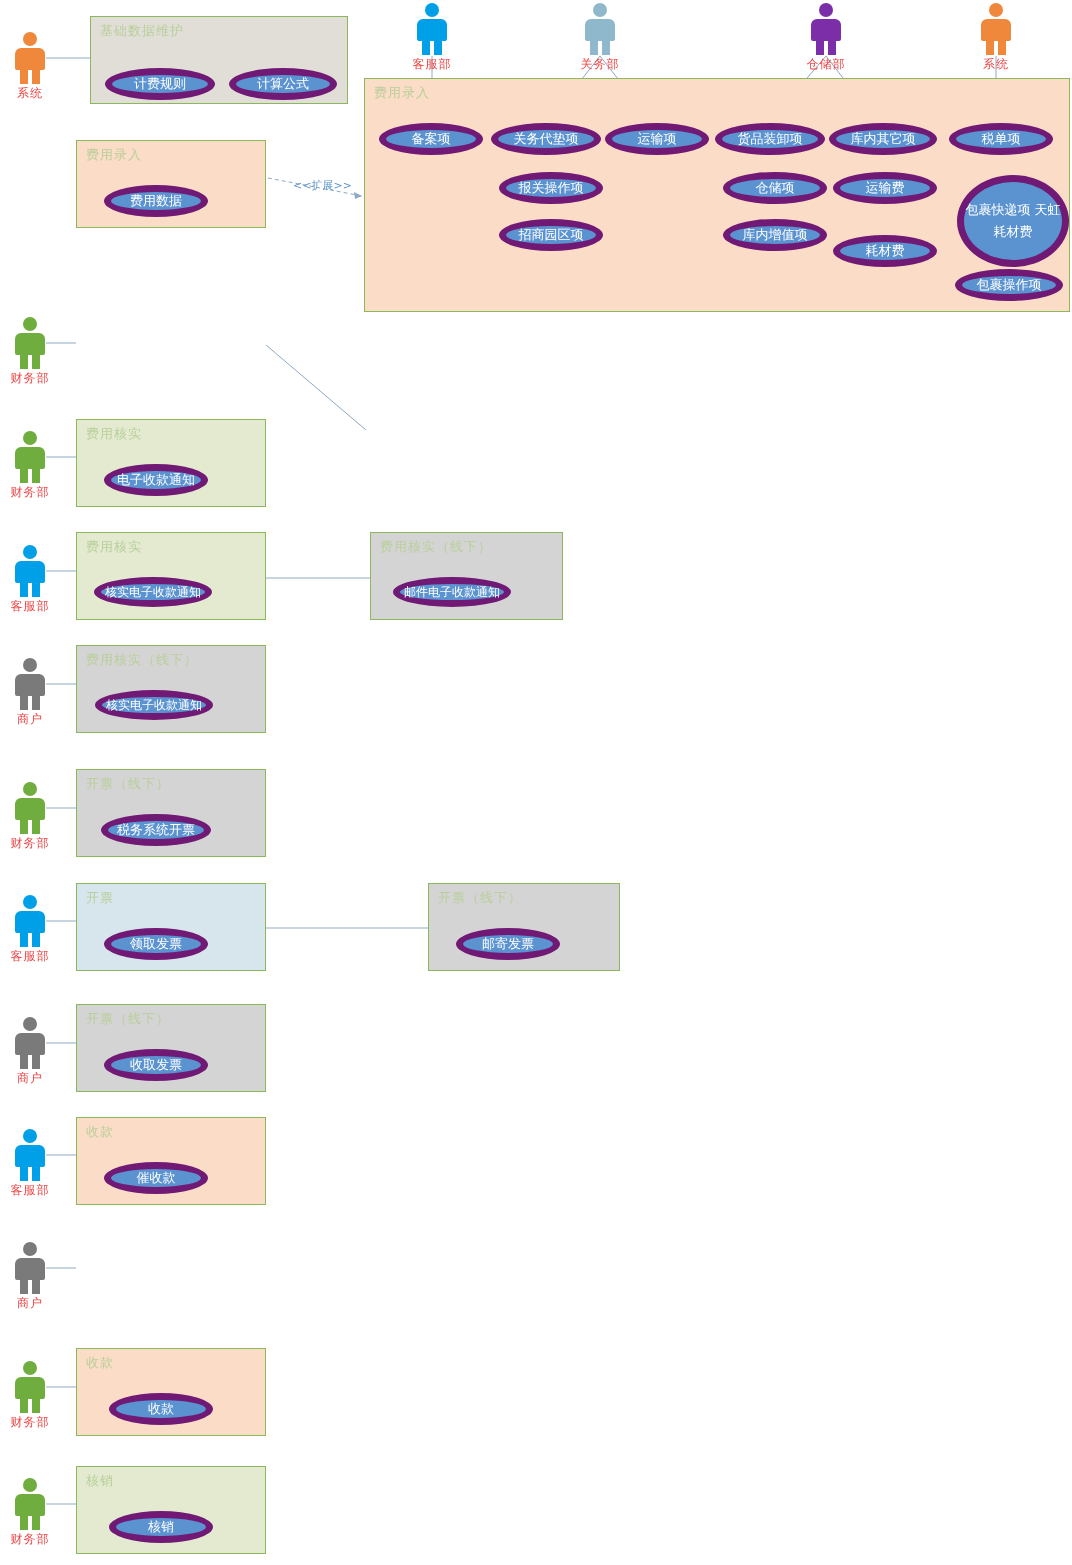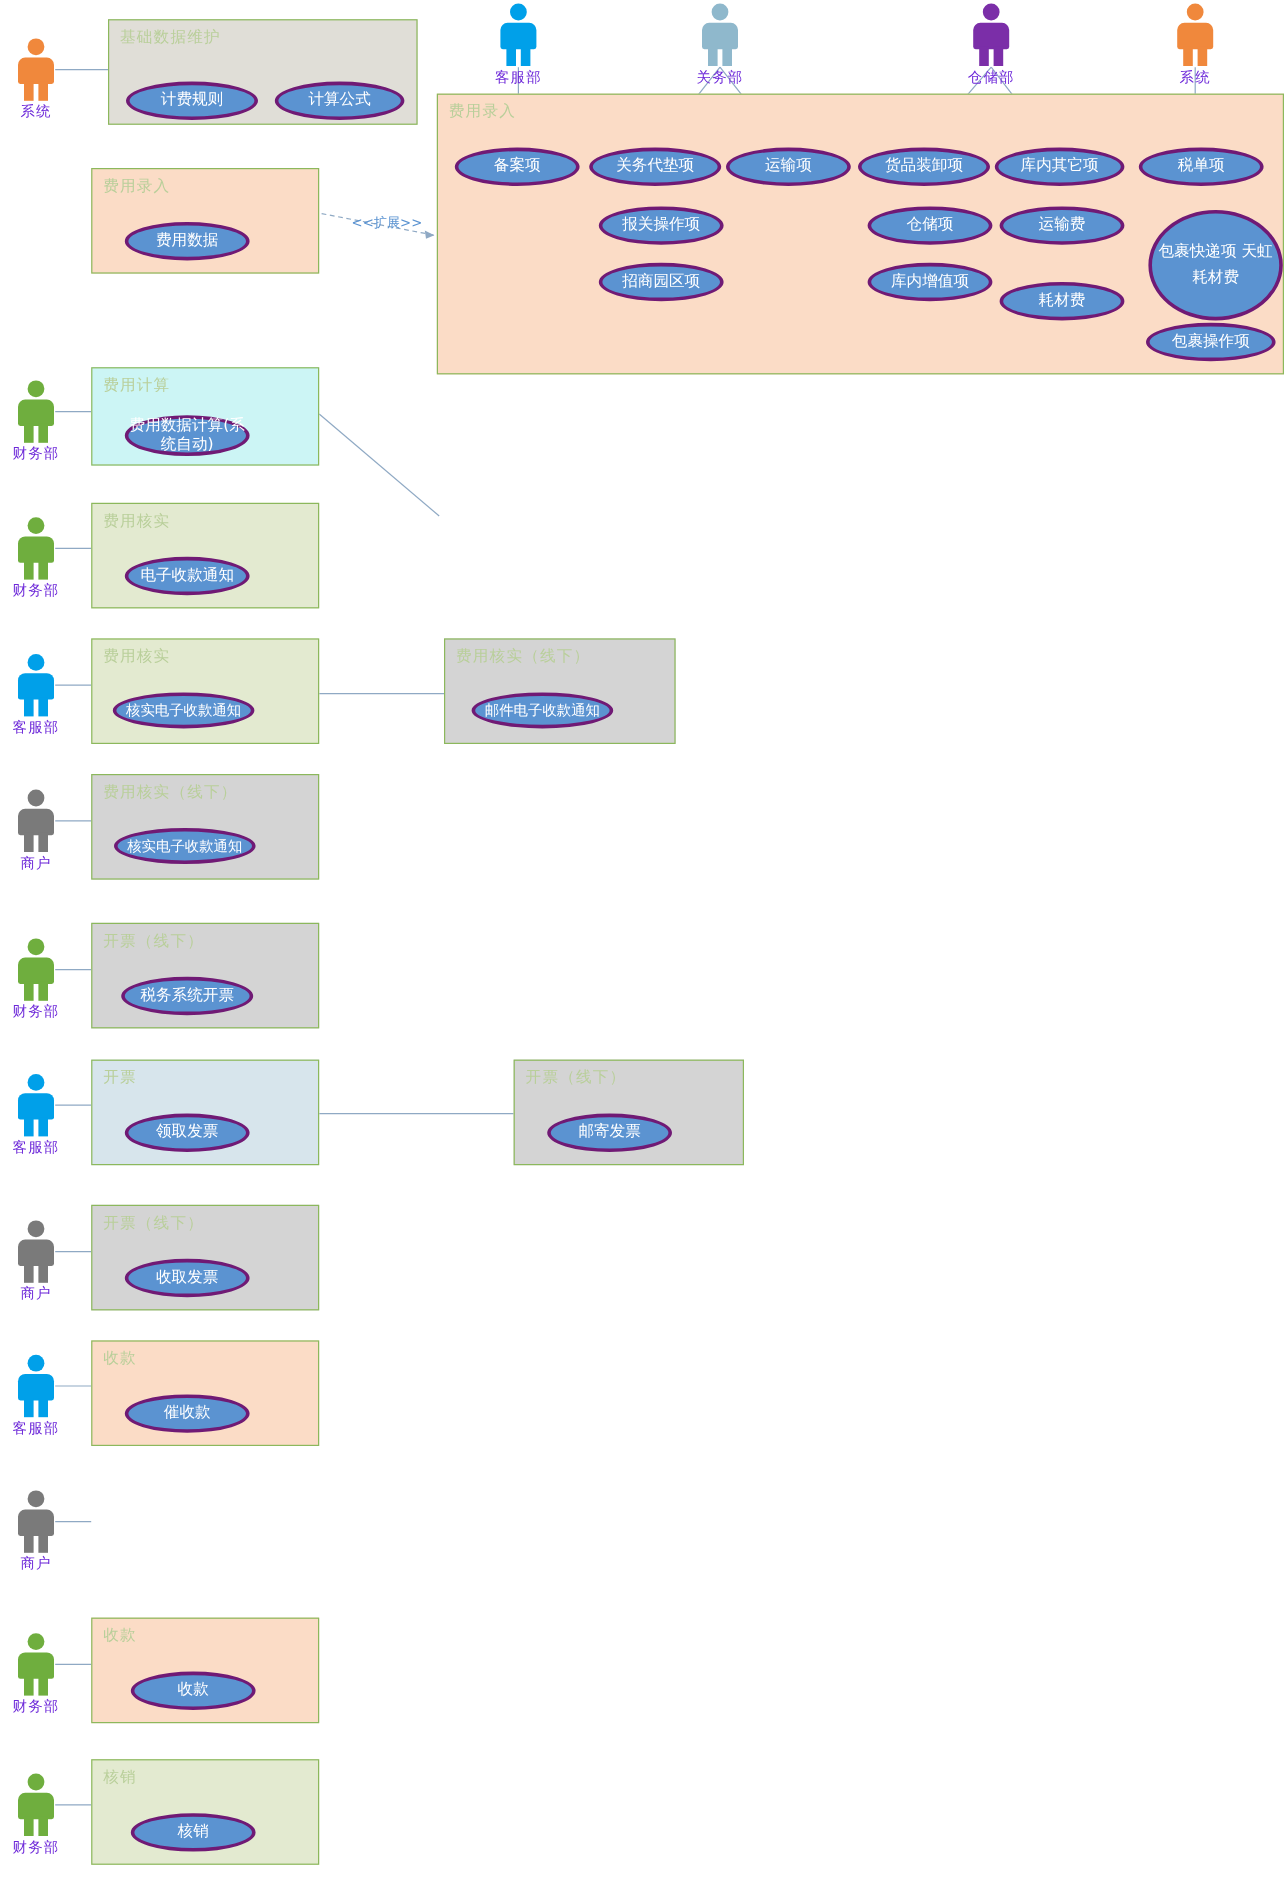--- a/index.html
+++ b/index.html
@@ -14,35 +14,35 @@
 
   
   .fill-grey   {background:#e0ded7;}
   .fill-peach  {background:#fbdcc6;}
   .fill-cyan   {background:#ccf5f5;}
   .fill-olive  {background:#e3ead0;}
   .fill-silver {background:#d4d4d4;}
   .fill-bluegrey{background:#d7e5ec;}
 
   
-  .uc{position:absolute;background:#5b93d1;border:3px solid #701a75;
+  .uc{position:absolute;background:#5b93d1;border:7px solid #701a75;
       border-radius:50%;color:#ffffff;display:flex;align-items:center;
       justify-content:center;text-align:center;font-size:13px;line-height:16px;
       box-sizing:border-box;white-space:nowrap;}
   .uc.wrap{white-space:normal;}
 
   
   .actor{position:absolute;width:40px;}
   .actor .fig{position:relative;width:40px;height:52px;}
   .actor .head{position:absolute;left:13px;top:0;width:14px;height:14px;border-radius:50%;}
   .actor .torso{position:absolute;left:5px;top:16px;width:30px;height:22px;border-radius:6px 6px 2px 2px;}
   .actor .legL{position:absolute;left:10px;top:36px;width:8px;height:16px;}
   .actor .legR{position:absolute;left:22px;top:36px;width:8px;height:16px;}
   .actor .alabel{position:absolute;top:53px;left:-12px;width:64px;text-align:center;
-                 font-size:12px;color:#6d28d9;letter-spacing:1px;white-space:nowrap;}
+                 font-size:12px;color:#ef4444;letter-spacing:1px;white-space:nowrap;}
   .diag{position:absolute;overflow:visible;}
   .diag line{stroke:#8fa9c4;stroke-width:1;}
 
   .extlabel{position:absolute;font-size:11px;color:#5b93d1;white-space:nowrap;}
 </style>
 </head>
 <body>
 
 <div id="canvas">
 
@@ -111,24 +111,20 @@
     <div class="uc" style="left:134px;top:140px;width:104px;height:32px;">招商园区项</div>
     <div class="uc" style="left:358px;top:140px;width:104px;height:32px;">库内增值项</div>
     <div class="uc" style="left:468px;top:140px;width:104px;height:32px;margin-top:16px;">耗材费</div>
 
     <div class="uc wrap" style="left:592px;top:96px;width:112px;height:92px;line-height:22px;">包裹快递项
 天虹耗材费</div>
 
     <div class="uc" style="left:590px;top:190px;width:108px;height:32px;">包裹操作项</div>
   </div>
 
-  <div class="pkg fill-cyan" style="left:76px;top:306px;width:190px;height:82px;">
-    <div class="pkg-title">费用计算</div>
-    <div class="uc wrap" style="left:27px;top:39px;width:104px;height:34px;line-height:16px;">费用数据计算(系统自动)</div>
-  </div>
 
 
   <div class="pkg fill-olive" style="left:76px;top:419px;width:190px;height:88px;">
     <div class="pkg-title">费用核实</div>
     <div class="uc" style="left:27px;top:44px;width:104px;height:32px;">电子收款通知</div>
   </div>
 
   <div class="pkg fill-olive" style="left:76px;top:532px;width:190px;height:88px;">
     <div class="pkg-title">费用核实</div>
     <div class="uc" style="left:17px;top:44px;width:118px;height:30px;font-size:12px;">核实电子收款通知</div>

